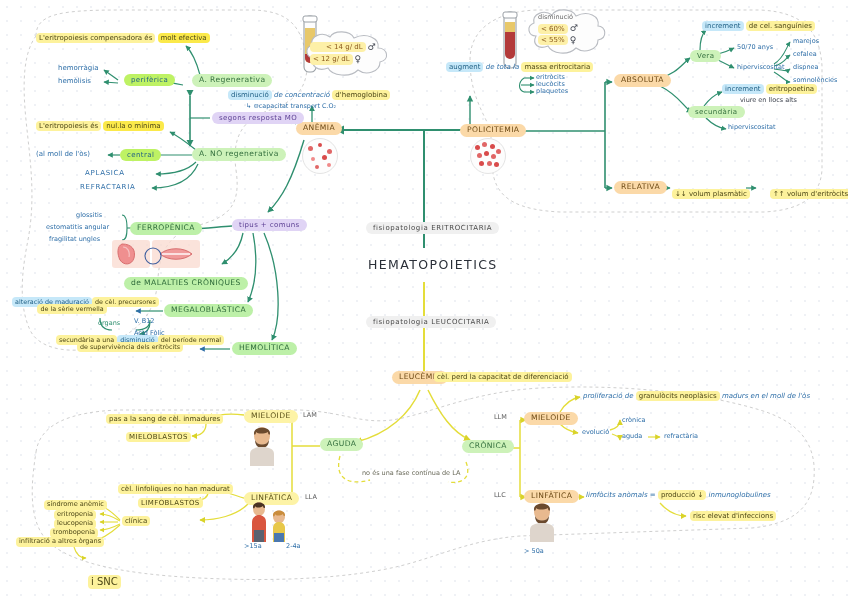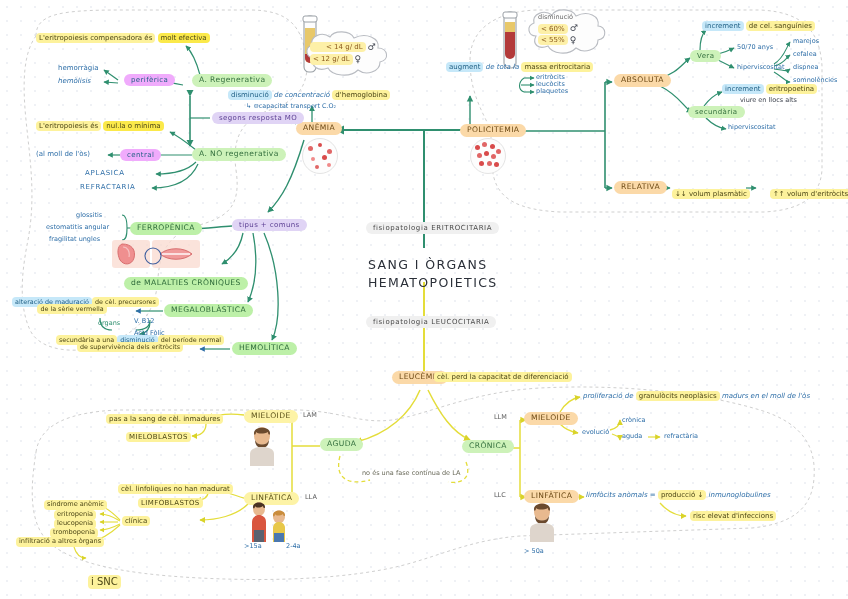--- a/index.html
+++ b/index.html
@@ -28,21 +28,21 @@
   
   .chip{
     border-radius:9px;
     padding:2px 7px;
     font-size:7.6px;
     letter-spacing:.4px;
   }
   .chip.green{background:#bdf0a8;color:#2f6b3a;}
   .chip.greenpale{background:#cdf2b9;color:#35703f;}
   .chip.orange{background:#fbd9a8;color:#6d4a16;}
-  .chip.blue{background:#f0abfc;color:#1f5f84;border-radius:6px;}
+  .chip.blue{background:#bef264;color:#1f5f84;border-radius:6px;}
   .chip.purple{background:#e0d4f5;color:#5b3f93;}
   .chip.yellow{background:#fdf3a6;color:#5c5219;}
   .hl-yellow{background:#fdf29c;color:#4d4716;border-radius:4px;padding:1px 3px;}
   .hl-blue{background:#c6e8f9;color:#1f5f84;border-radius:4px;padding:1px 3px;}
   .plain-blue{color:#2f6fa8;font-style:italic;}
   .txt{font-size:7px;color:#2f6fa8;}
   .txt.sm{font-size:6.5px;}
   .caps{letter-spacing:.7px;}
   
   #center-title{
@@ -224,21 +224,20 @@
   <path d="M560,424 C566,430 572,432 578,433" fill="none" stroke="#e4dd3a" stroke-width="1.3" marker-end="url(#ah-y)"></path>
   <path d="M610,430 C618,428 620,424 620,420" fill="none" stroke="#e4dd3a" stroke-width="1.3" marker-end="url(#ah-y)"></path>
   <path d="M612,434 C618,436 620,438 620,440" fill="none" stroke="#e4dd3a" stroke-width="1.3" marker-end="url(#ah-y)"></path>
   <path d="M648,437 L660,437" fill="none" stroke="#e4dd3a" stroke-width="1.2" marker-end="url(#ah-y)"></path>
 
   <path d="M576,497 L584,497" fill="none" stroke="#e4dd3a" stroke-width="1.3" marker-end="url(#ah-y)"></path>
   <path d="M660,503 C668,512 676,516 686,516" fill="none" stroke="#e4dd3a" stroke-width="1.3" marker-end="url(#ah-y)"></path>
 </svg>
 
 <div id="center-title" style="left:368px;top:256px;">
-  <div>SANG I ÒRGANS</div>
   <div>HEMATOPOIETICS</div>
 </div>
 <div class="section-pill" style="left:366px;top:222px;">fisiopatologia ERITROCITARIA</div>
 <div class="section-pill" style="left:366px;top:316px;">fisiopatologia LEUCOCITARIA</div>
 
 <div class="node chip orange" style="left:296px;top:122px;">ANÈMIA</div>
 
 <div class="tube" style="left:300px;top:14px;width:20px;height:62px;">
   <svg width="20" height="62" viewBox="0 0 20 62">
     <rect x="4" y="2" width="12" height="56" rx="5" fill="#fdfdfd" stroke="#9aa0a6" stroke-width="1.1"></rect>
@@ -282,21 +281,21 @@
   <span class="dot" style="left:24px;top:24px;width:4px;height:4px;background:#f08a8a;"></span>
 </div>
 
 <div class="node chip greenpale" style="left:192px;top:74px;">A. Regenerativa</div>
 <div class="node" style="left:36px;top:34px;font-size:7px;text-align:right;">
   <span class="hl-yellow">L'eritropoiesis compensadora és</span>
   <span class="hl-yellow" style="background:#fbe94a;">molt efectiva</span>
 </div>
 <div class="node chip blue" style="left:124px;top:74px;font-size:7px;">perifèrica</div>
 <div class="node txt" style="left:58px;top:64px;">hemorràgia</div>
-<div class="node txt" style="left:58px;top:77px;font-style:italic;">hemòlisis</div>
+<div class="node txt" style="left:58px;top:77px;">hemòlisis</div>
 
 <div class="node chip purple" style="left:212px;top:112px;font-size:7px;">segons resposta MO</div>
 
 <div class="node chip greenpale" style="left:192px;top:148px;">A. NO regenerativa</div>
 <div class="node" style="left:36px;top:122px;font-size:7px;">
   <span class="hl-yellow">L'eritropoiesis és</span>
   <span class="hl-yellow" style="background:#fbe94a;">nul.la o mínima</span>
 </div>
 <div class="node chip blue" style="left:120px;top:149px;font-size:7px;">central</div>
 <div class="node txt" style="left:36px;top:150px;">(al moll de l'òs)</div>

